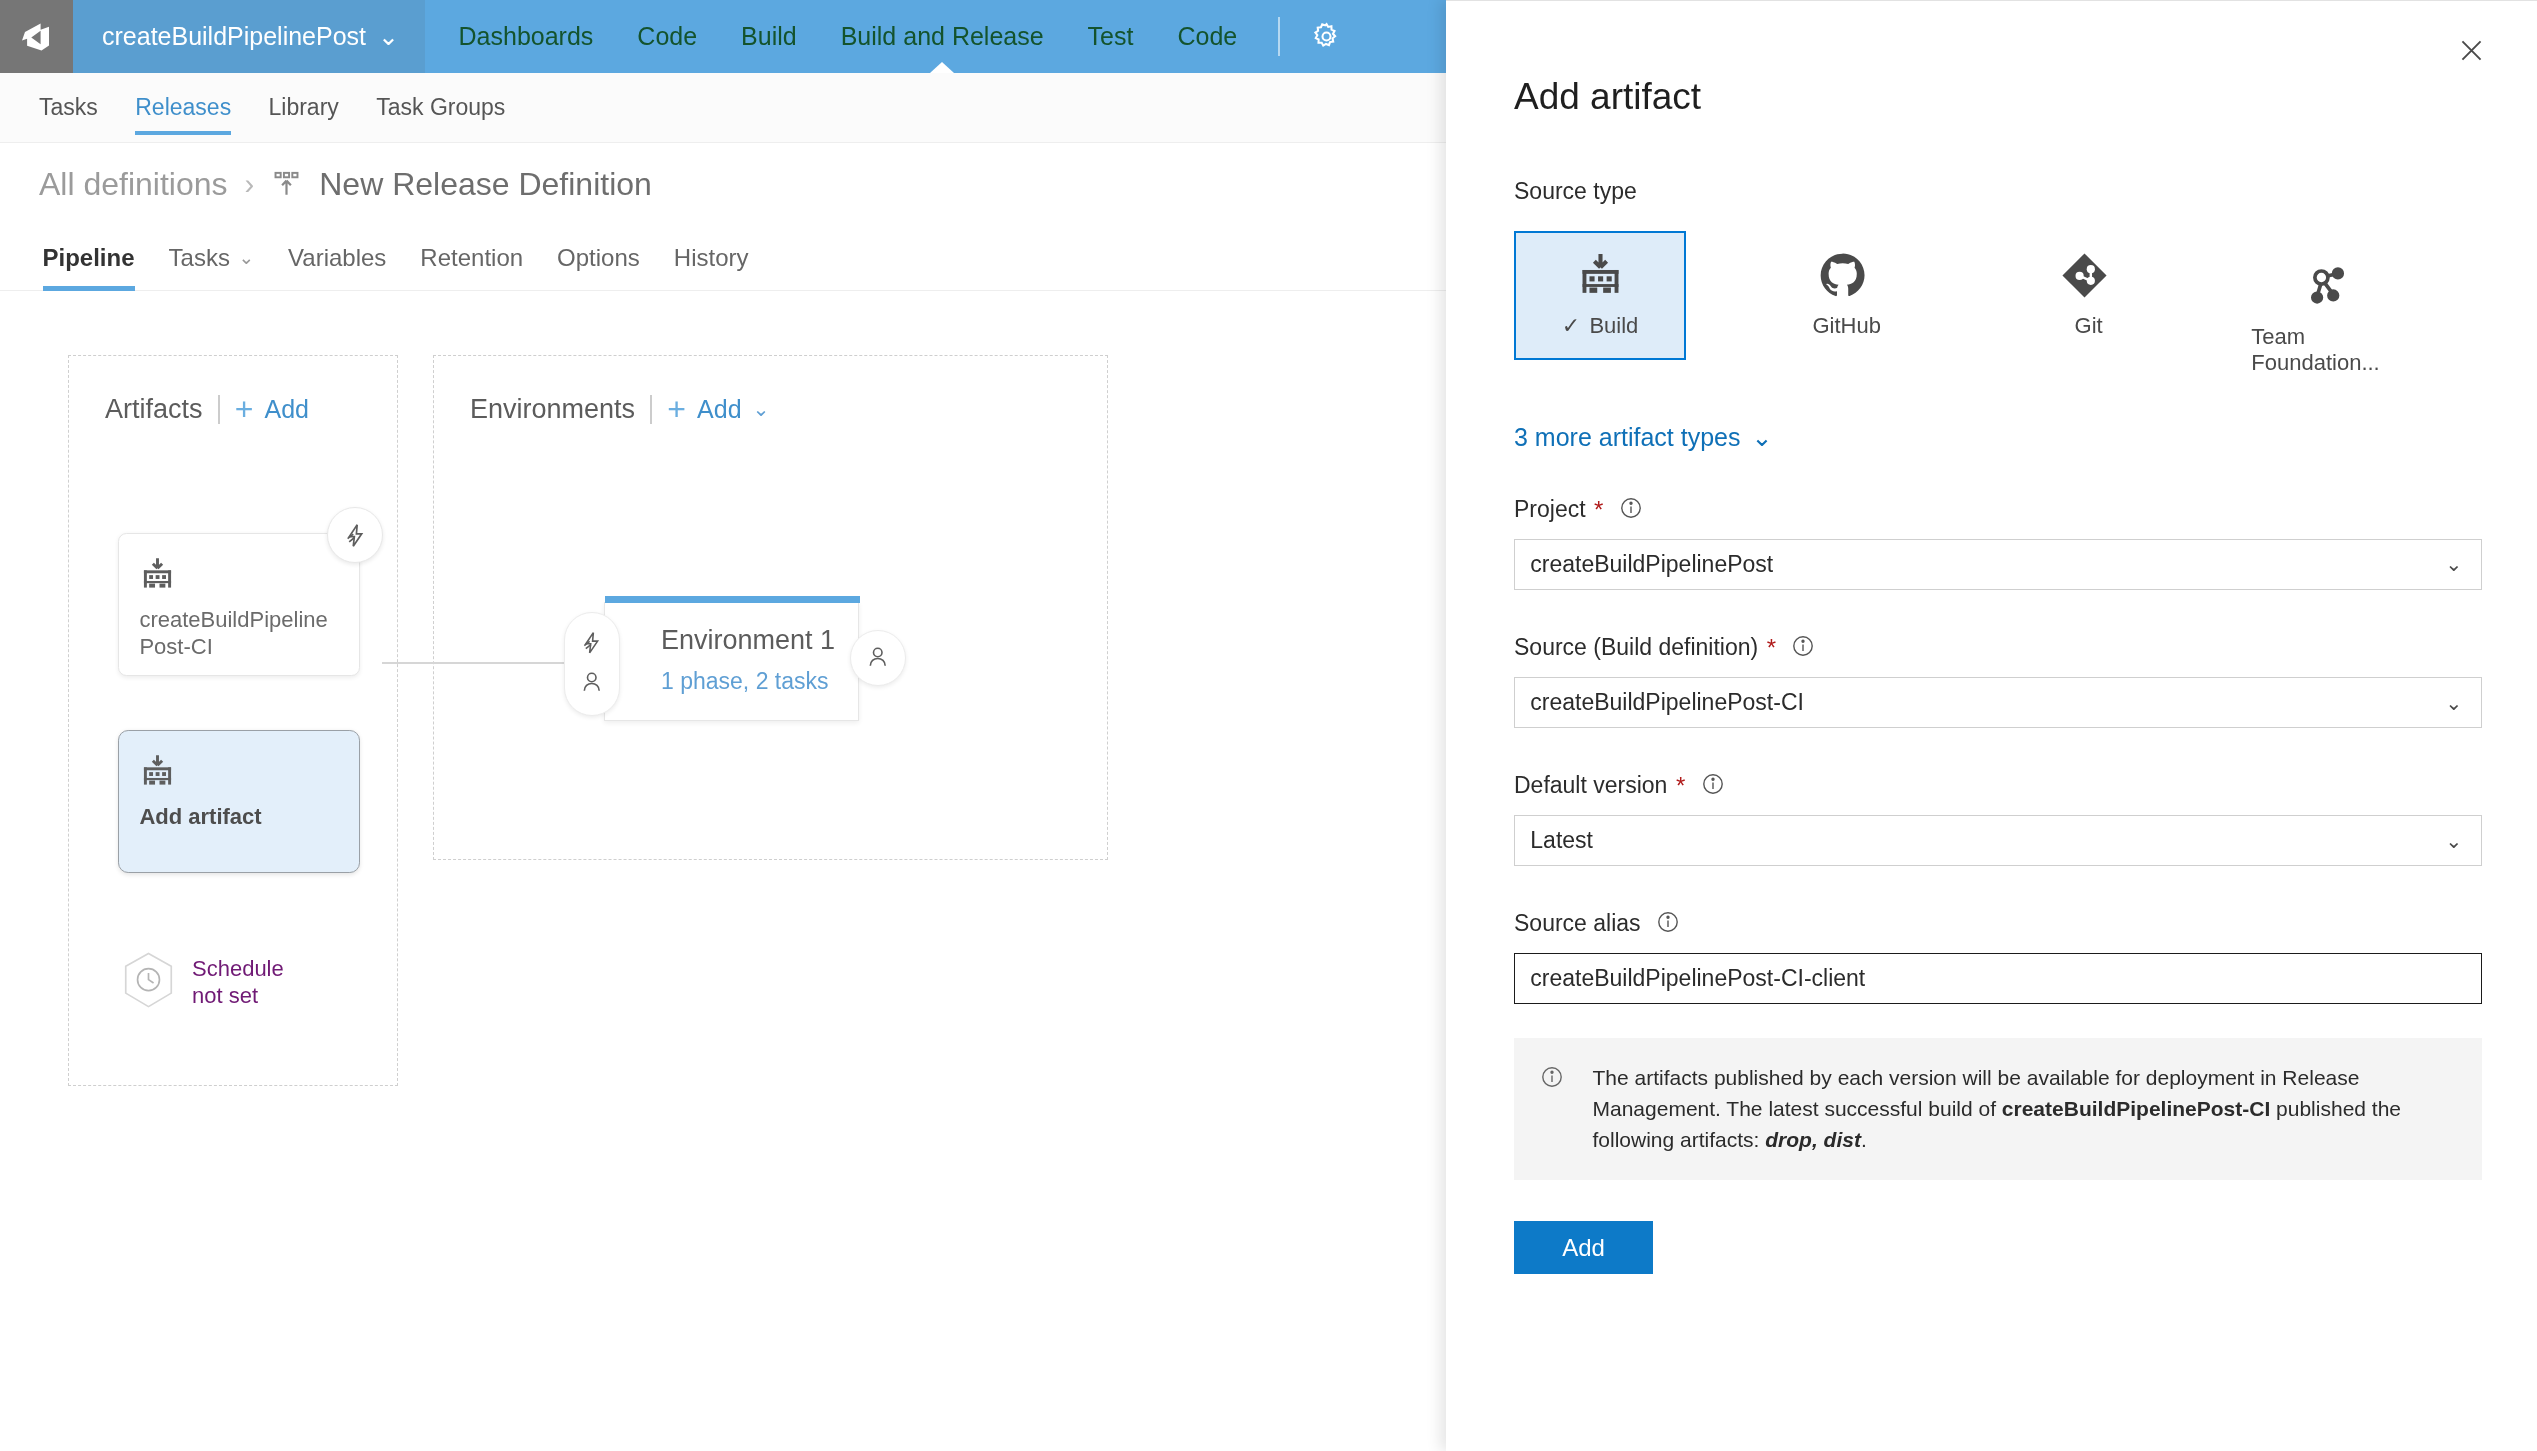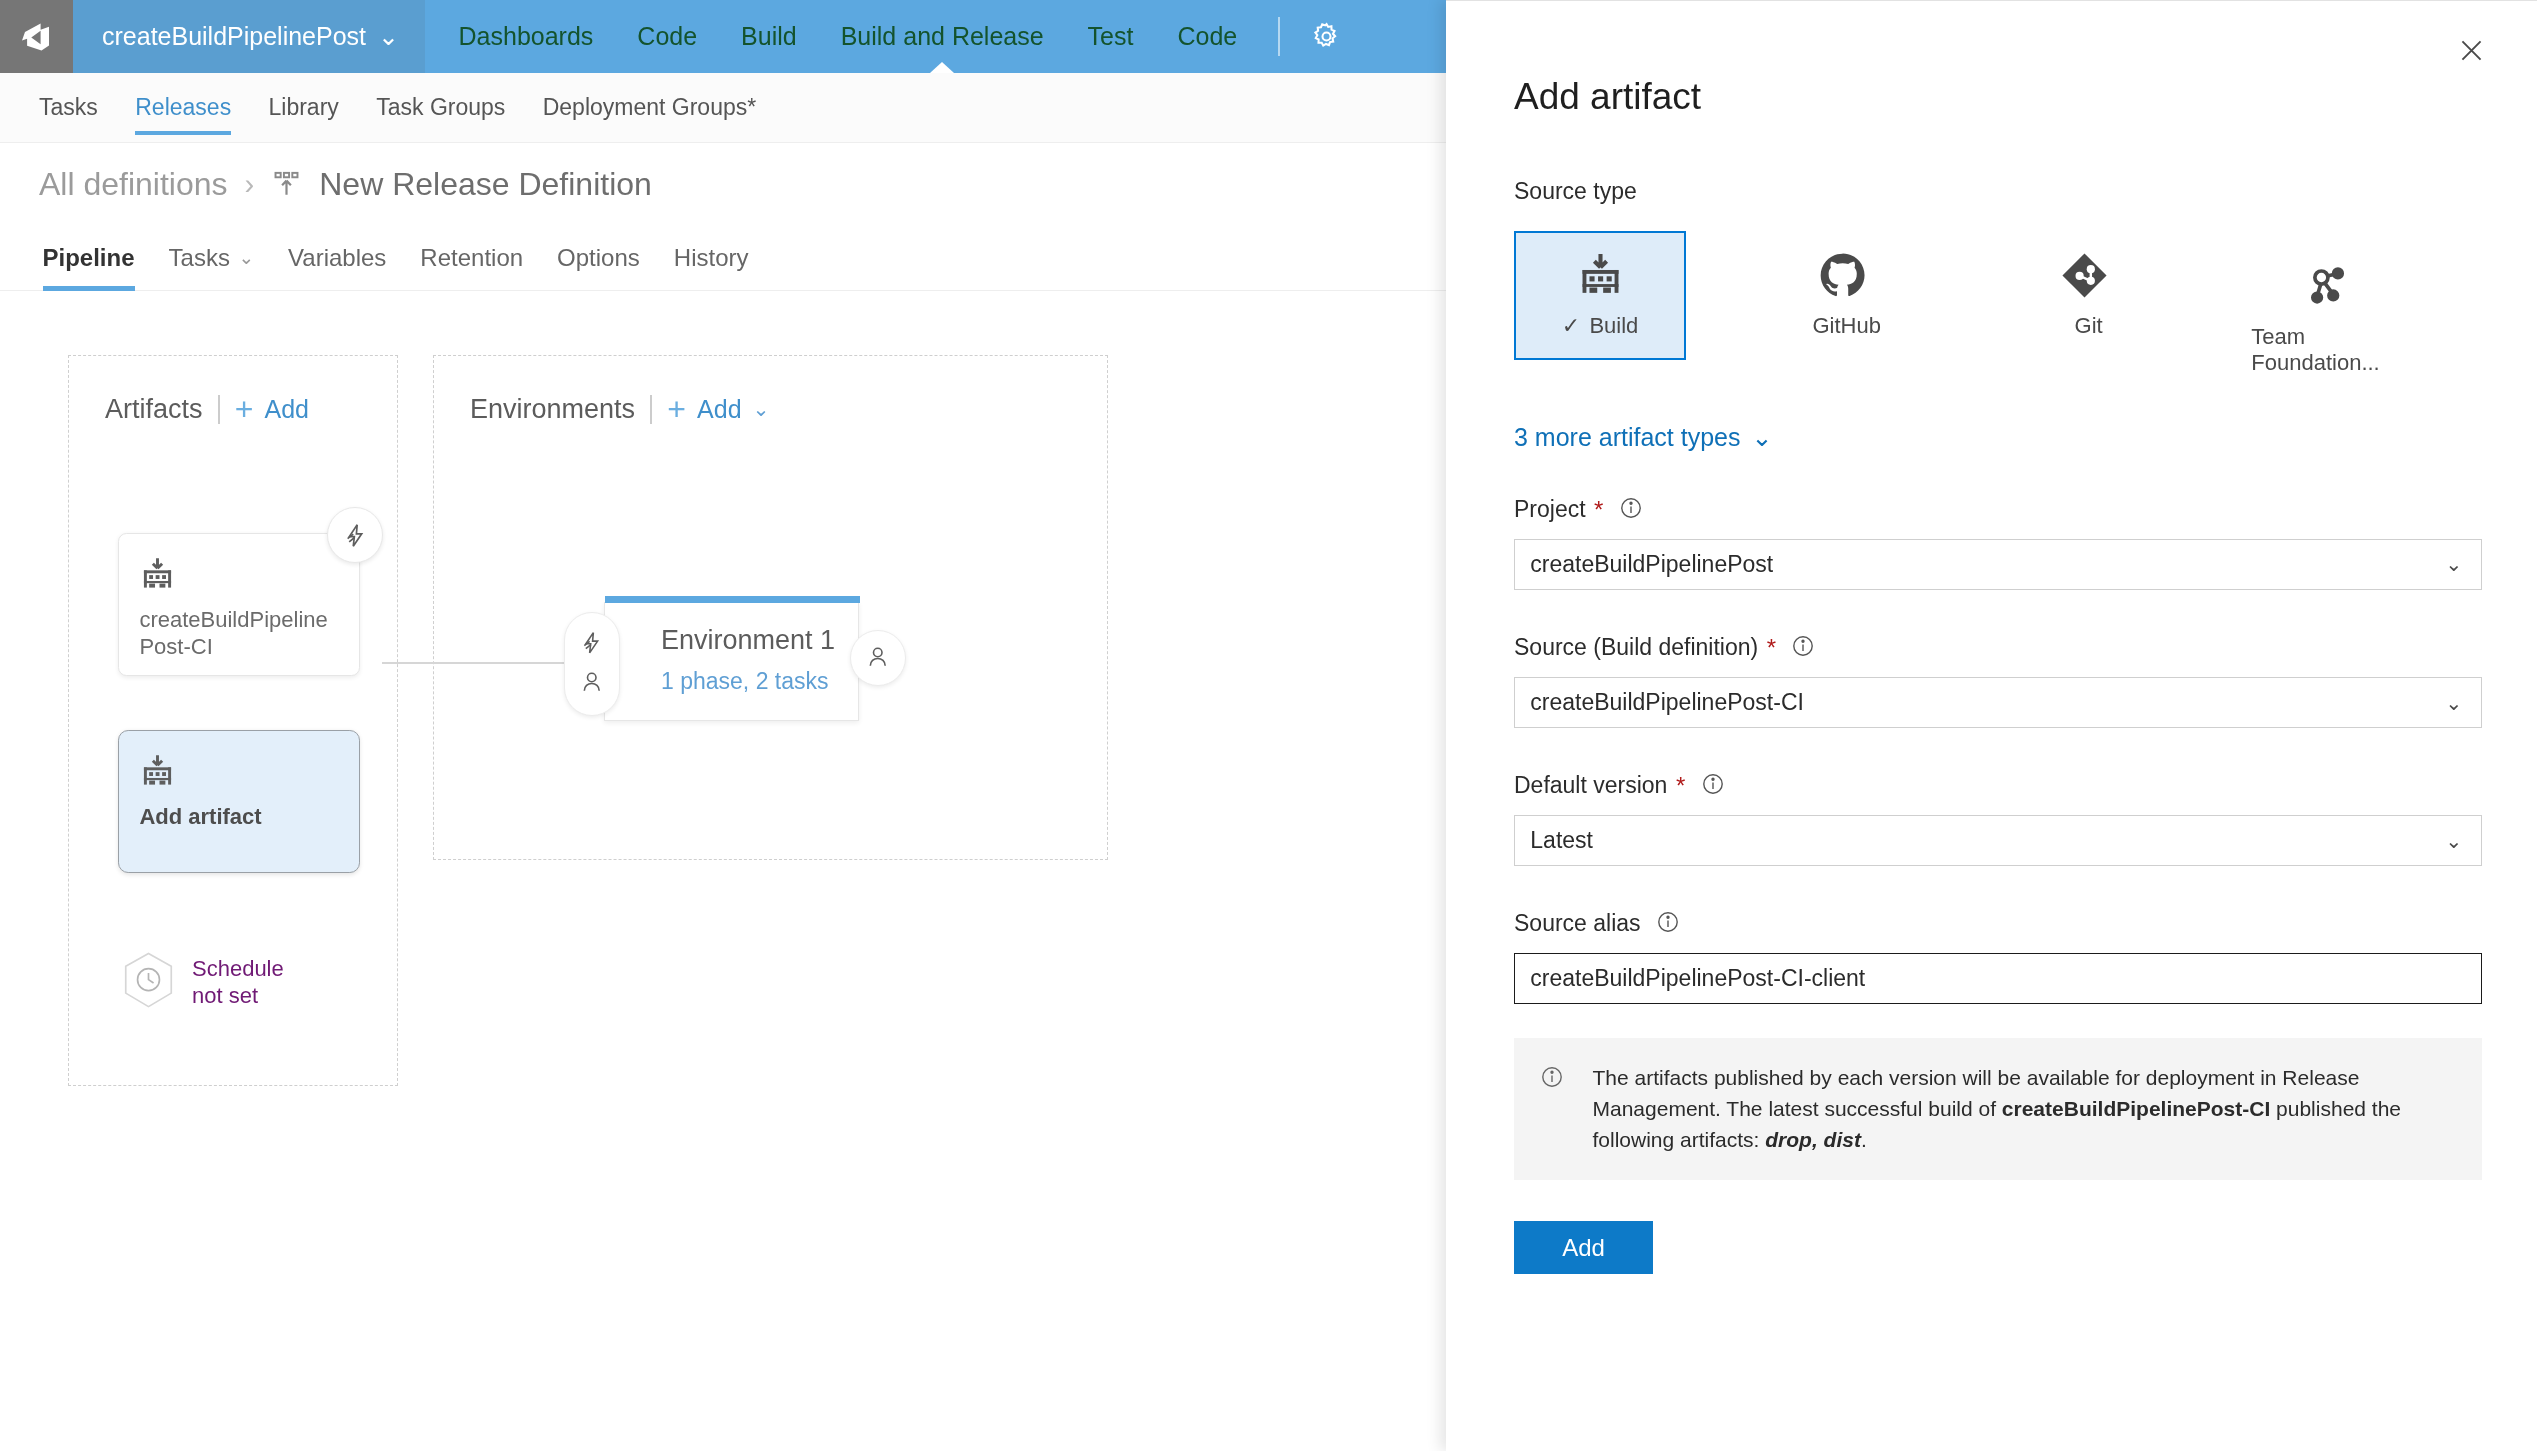--- a/index.html
+++ b/index.html
@@ -267,21 +267,20 @@
                  3.4 9 5.5 7.6 5.2 5.1 7.7 4.8 8.7 2.5 11 3.4Z"></path>
       </svg>
     </div>
   </div>
 
   <div class="subnav">
     <div class="subnav-item">Tasks</div>
     <div class="subnav-item active">Releases</div>
     <div class="subnav-item">Library</div>
     <div class="subnav-item">Task Groups</div>
-    <div class="subnav-item">Deployment Groups*</div>
   </div>
 
   <div class="crumb">
     <span class="crumb-link">All definitions</span>
     <span class="crumb-sep">›</span>
     <span class="crumb-icon">
       <svg width="31" height="31" viewBox="0 0 24 24" fill="none" stroke="#8a8a8a" stroke-width="1.5">
         <rect x="3.5" y="3" width="4" height="3.4"></rect>
         <rect x="10" y="3" width="4" height="3.4"></rect>
         <rect x="16.5" y="3" width="4" height="3.4"></rect>

